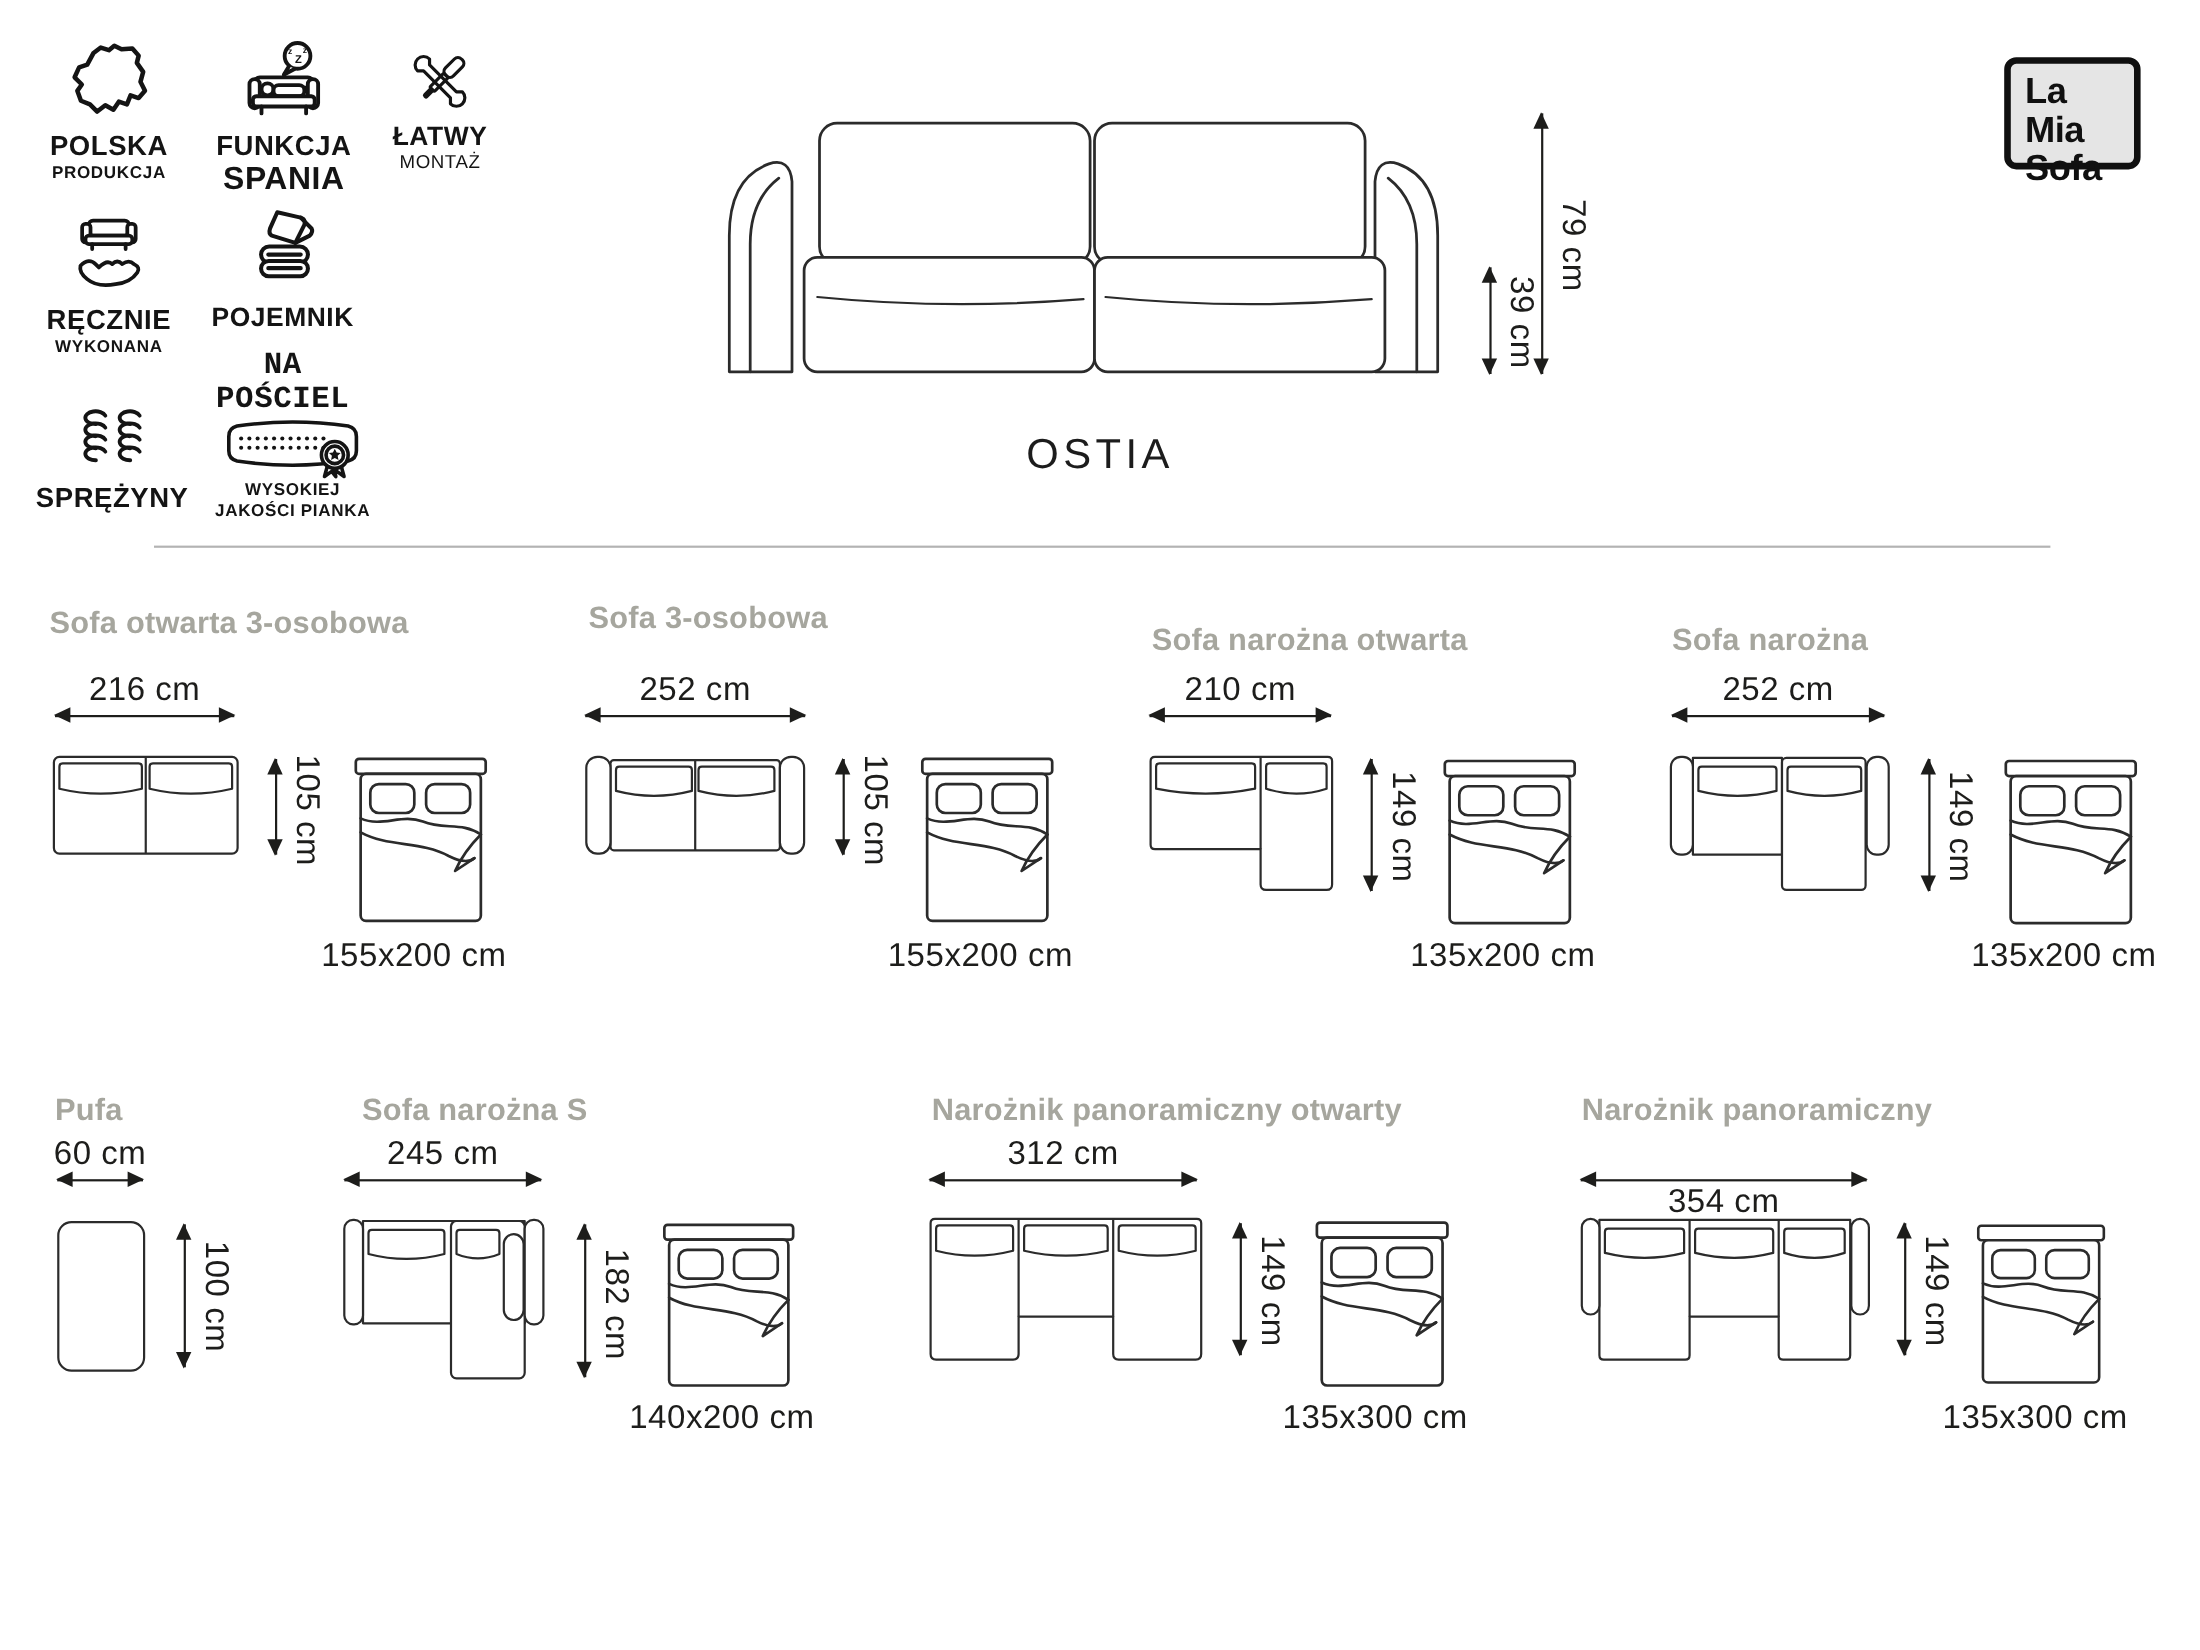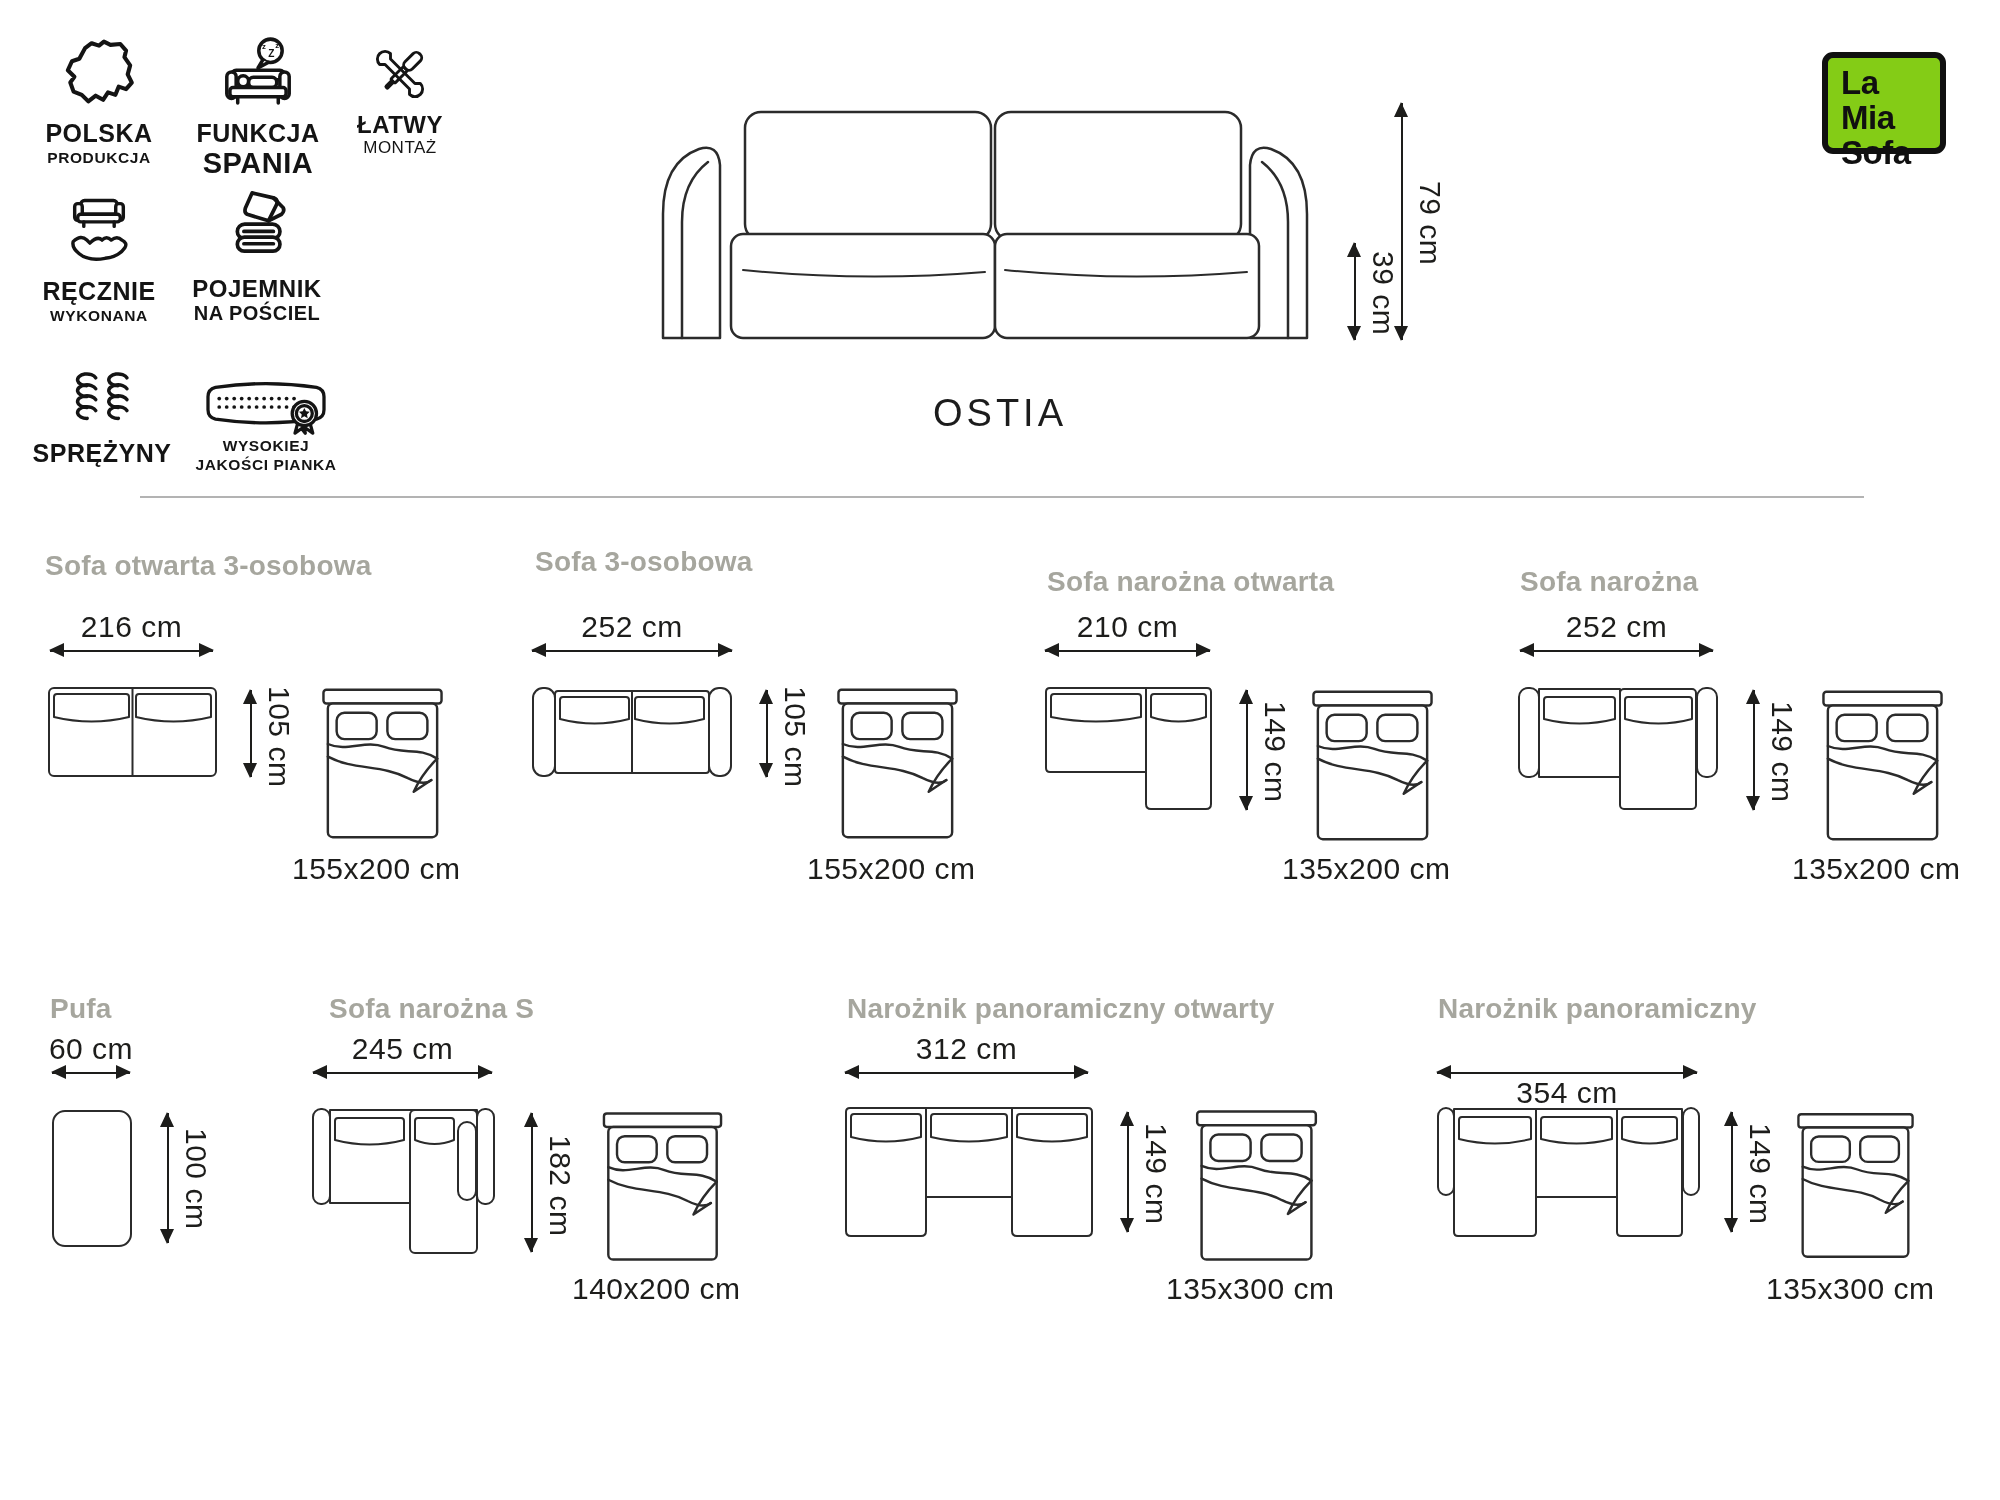--- a/index.html
+++ b/index.html
@@ -9,21 +9,21 @@
   svg.art{position:absolute;overflow:visible;}
   
   .badge{position:absolute;display:flex;flex-direction:column;align-items:center;text-align:center;}
   .b-main{font-size:25px;font-weight:700;letter-spacing:.5px;color:#141414;margin-top:6px;line-height:1.1;}
   .b-sub{font-size:15.5px;font-weight:700;letter-spacing:.6px;color:#141414;line-height:1.25;}
   .b-big{font-size:29px;font-weight:700;letter-spacing:.5px;color:#141414;line-height:1.05;}
   .b-mid{font-size:17px;font-weight:400;letter-spacing:.5px;color:#141414;line-height:1.15;}
   
   .product-name{position:absolute;font-size:38px;font-weight:500;letter-spacing:4px;color:#1c1c1c;text-align:center;}
   .logo{position:absolute;left:1822px;top:52px;width:124px;height:102px;border:6px solid #101010;
-        border-radius:11px;box-sizing:border-box;padding:8px 0 0 13px;background:#84cc16;}
+        border-radius:11px;box-sizing:border-box;padding:8px 0 0 13px;background:#e5e5e5;}
   .logo div{font-size:33px;font-weight:800;line-height:1.06;letter-spacing:-.5px;color:#101010;}
   .divider{position:absolute;left:140px;top:496px;width:1724px;height:2px;background:#b3b3b3;}
   
   .ha{position:absolute;height:0;border-top:2.5px solid #1d1d1b;}
   .ha::before{content:"";position:absolute;left:-1px;top:-8.75px;width:0;height:0;
     border:7px solid transparent;border-left:0;border-right:15px solid #1d1d1b;}
   .ha::after{content:"";position:absolute;right:-1px;top:-8.75px;width:0;height:0;
     border:7px solid transparent;border-right:0;border-left:15px solid #1d1d1b;}
   .va{position:absolute;width:0;border-left:2.5px solid #1d1d1b;}
   .va::before{content:"";position:absolute;top:-1px;left:-8.75px;width:0;height:0;
@@ -114,21 +114,21 @@
 
   <div class="badge" style="left:186px;top:188px;width:142px;">
     <svg width="84" height="82" viewBox="0 0 100 100" fill="none" stroke="#141414" stroke-width="4.5" stroke-linejoin="round" stroke-linecap="round">
       <path d="M44,6 L70,12 Q76,14 74,20 L64,40 L38,32 Q34,30 36,24 Z"></path>
       <path d="M70,12 L82,24 Q84,28 80,32 L64,40"></path>
       <rect x="26" y="44" width="52" height="18" rx="9" fill="#fff"></rect>
       <rect x="26" y="60" width="52" height="17" rx="8.5" fill="#fff"></rect>
       <path d="M34,53 L70,53 M34,68 L70,68"></path>
     </svg>
     <div class="b-main" style="font-size:24px;">POJEMNIK</div>
-    <div class="b-main" style="font-size:20px;margin-top:0;">NA POŚCIEL</div>
+    <div class="b-main" style="font-size:28px;margin-top:16px;font-family:Liberation Mono, monospace;">NA POŚCIEL</div>
   </div>
 
   <div class="badge" style="left:28px;top:370px;width:148px;">
     <svg width="78" height="64" viewBox="0 0 100 80" fill="none" stroke="#141414" stroke-width="4.5" stroke-linecap="round">
       <path d="M42,9 a12,7.5 0 1 0 -11,10 m11,4 a12,7.5 0 1 0 -11,10 m11,4 a12,7.5 0 1 0 -11,10 m11,4 a12,7.5 0 1 0 -11,10"></path>
       <path d="M82,9 a12,7.5 0 1 0 -11,10 m11,4 a12,7.5 0 1 0 -11,10 m11,4 a12,7.5 0 1 0 -11,10 m11,4 a12,7.5 0 1 0 -11,10"></path>
     </svg>
     <div class="b-main">SPRĘŻYNY</div>
   </div>
 

